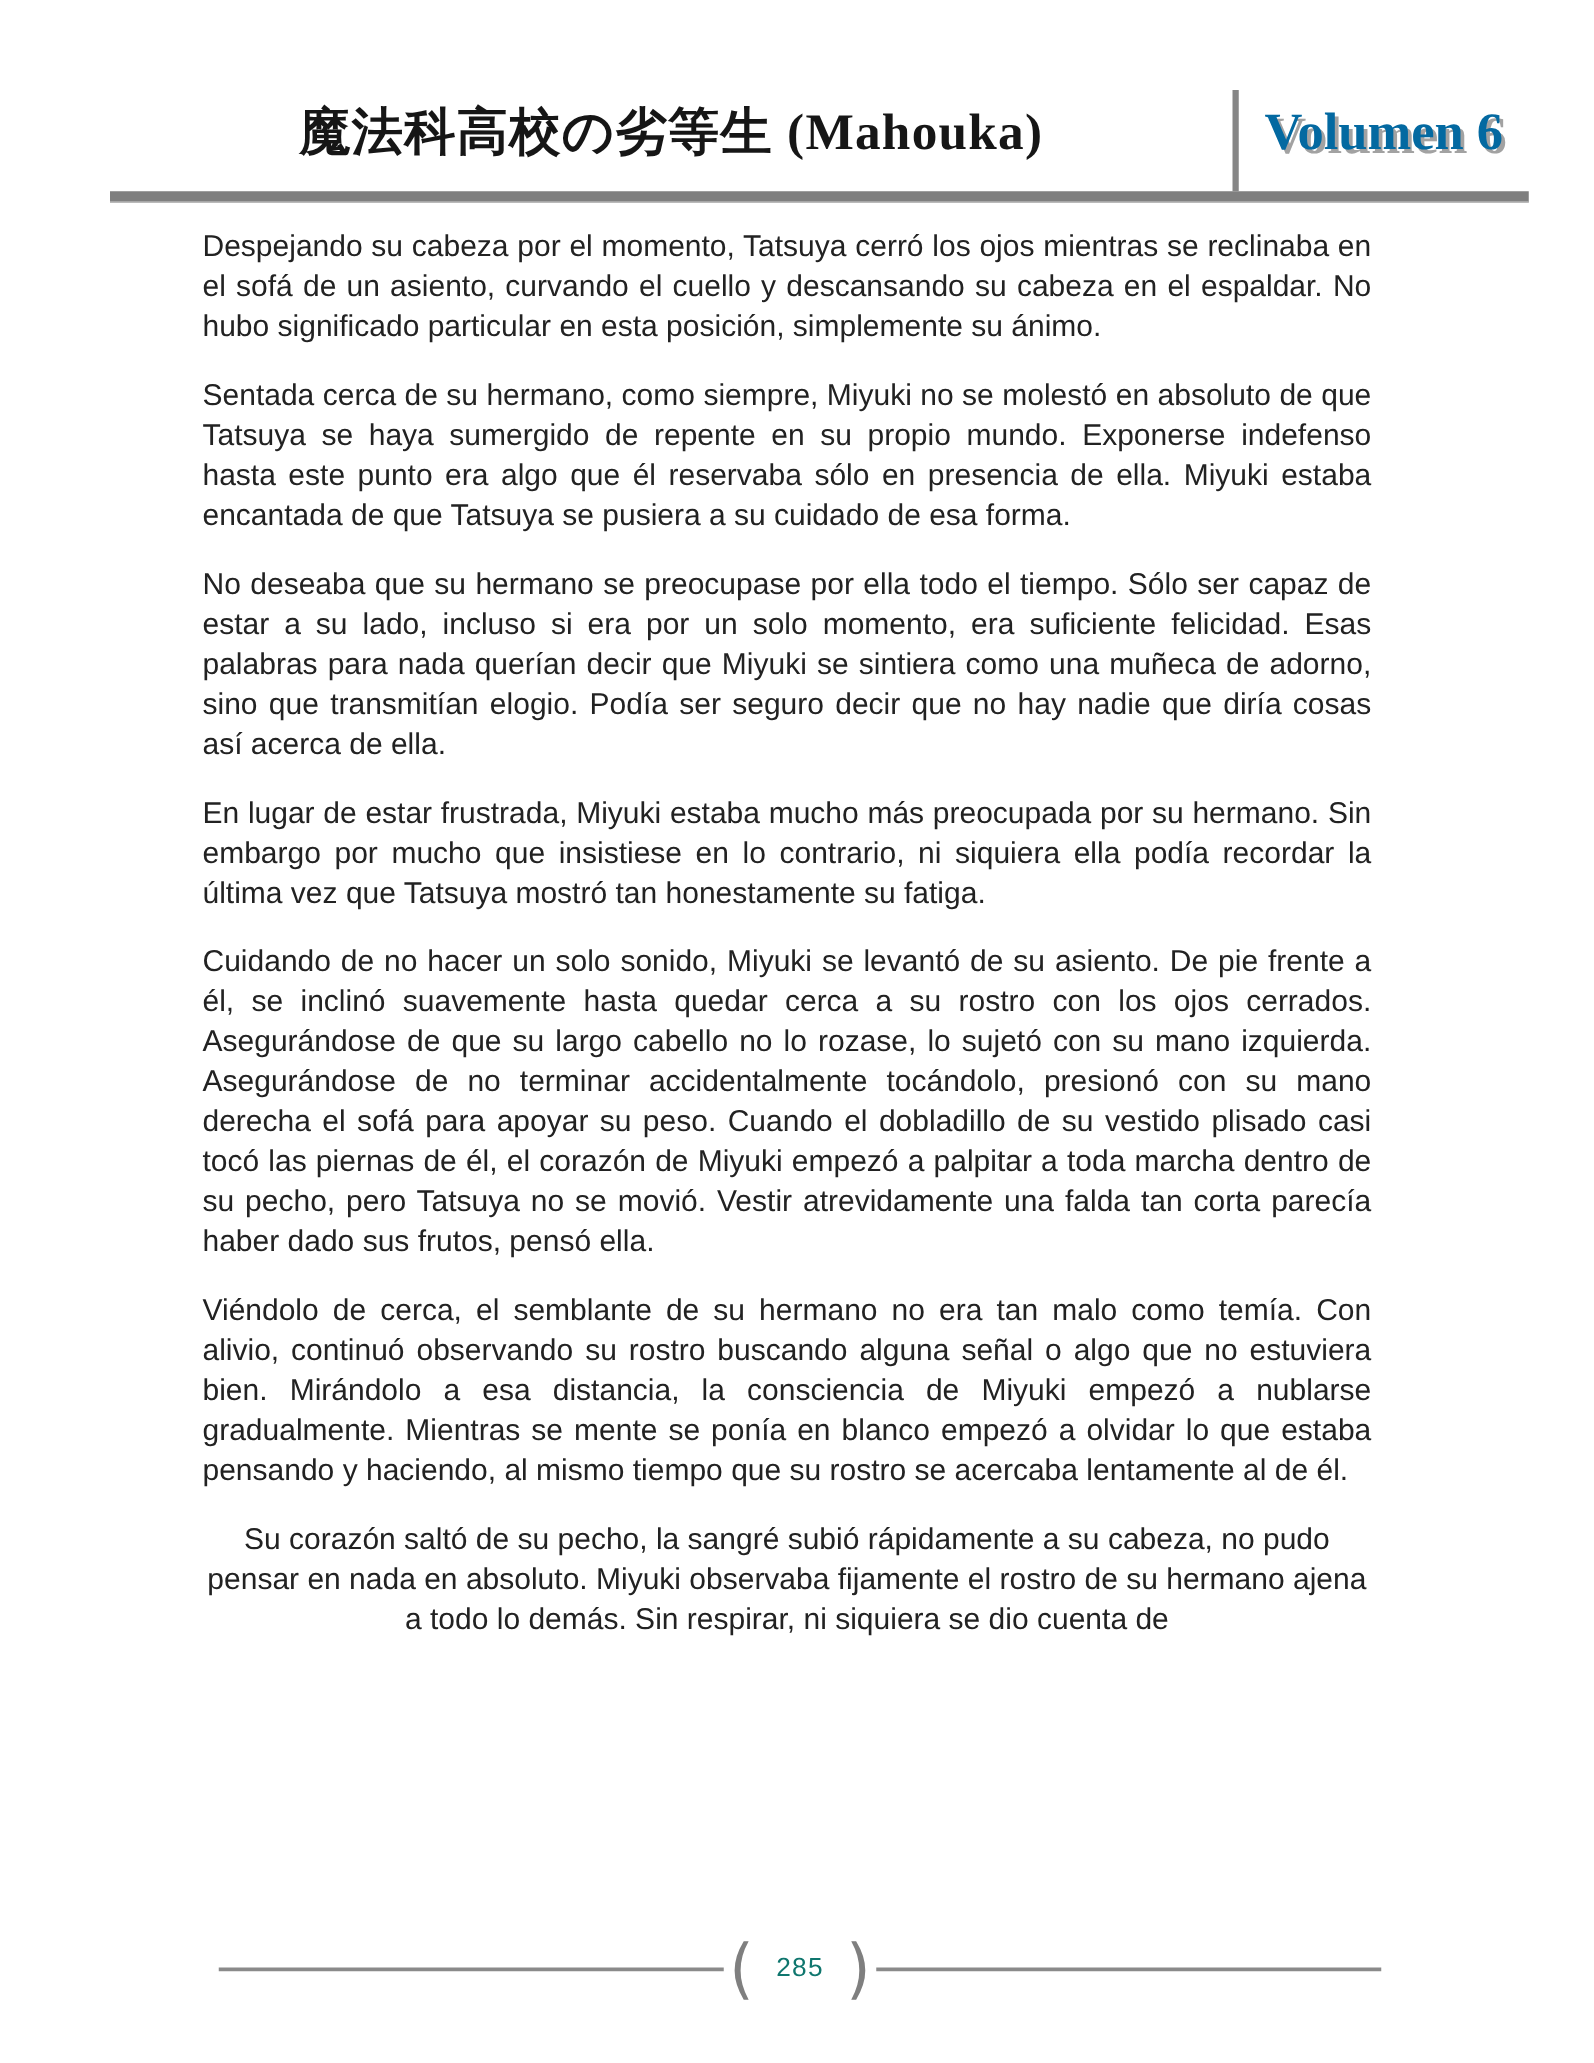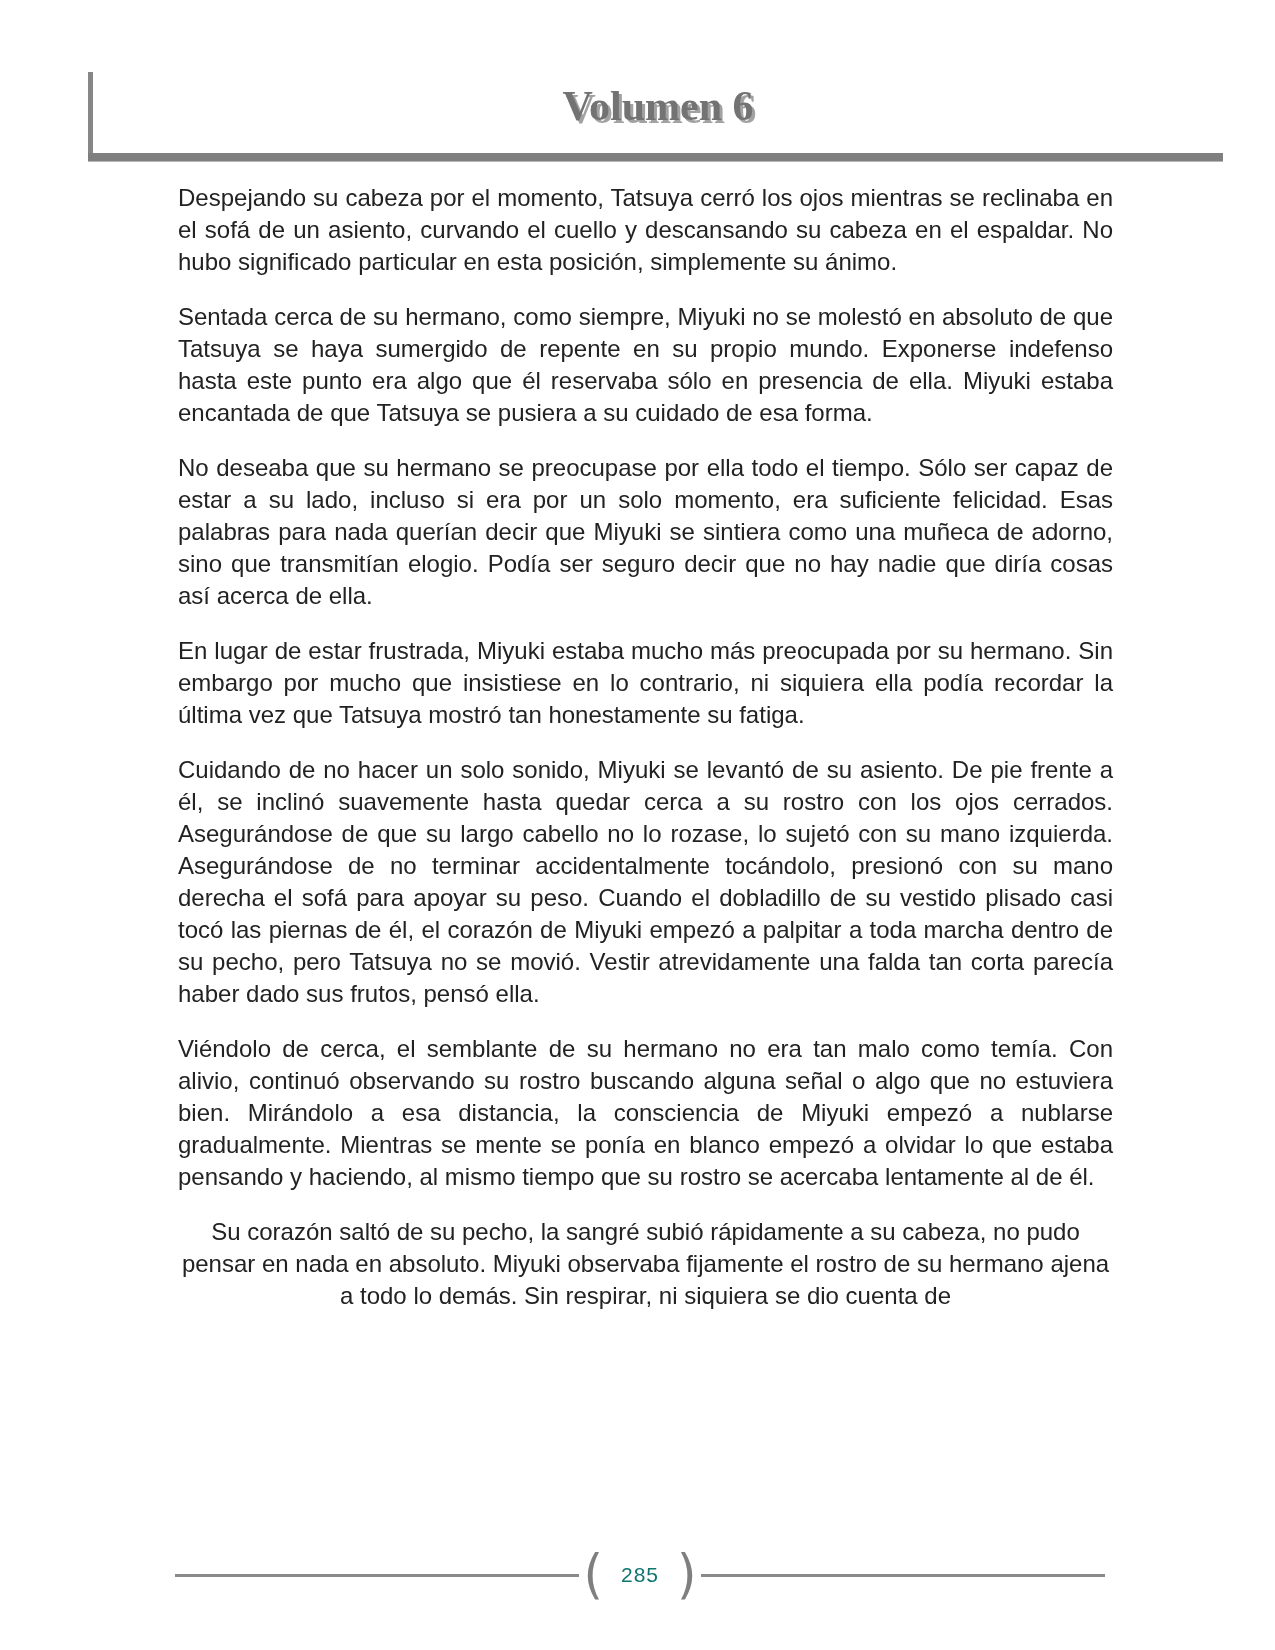--- a/index.html
+++ b/index.html
@@ -37,36 +37,36 @@
     margin-top: 14px;
   }
   .header-vol-cell {
     flex: 1;
     display: flex; align-items: center; justify-content: center;
   }
   .volume-label {
     font-family: "Liberation Serif", "DejaVu Serif", serif;
     font-weight: bold;
     font-size: 42px;
-    color: #737373;
+    color: #0369a1;
     text-shadow: 3px 3px 0 #a2a2a2;
     white-space: nowrap;
   }
   .header-rule {
     position: absolute;
     left: 88px; top: 153px;
     width: 1135px; height: 8px;
     background: #7f7f7f;
     border-bottom: 1px solid #b5b5b5;
   }
 
   
   .body-text {
     position: absolute;
-    left: 178px; top: 182px;
+    left: 162px; top: 182px;
     width: 935px;
     color: #222222;
   }
   .body-text p {
     margin: 0 0 23px 0;
     font-size: 24px;
     line-height: 32px;
     text-align: justify;
   }
   .body-text p:last-child { text-align: center; }
@@ -100,20 +100,23 @@
     padding: 0 18px;
     letter-spacing: 1px;
   }
 </style>
 </head>
 <body>
 
 <div class="page">
 
   <div class="header-row">
+    <div class="header-title-cell">
+      <span class="page-title">魔法科高校の劣等生 (Mahouka)</span>
+    </div>
     <div class="header-divider"></div>
     <div class="header-vol-cell">
       <span class="volume-label">Volumen 6</span>
     </div>
   </div>
 
   <div class="header-rule"></div>
 
   <main class="body-text">
     <p>Despejando su cabeza por el momento, Tatsuya cerró los ojos mientras se reclinaba en el sofá de un asiento, curvando el cuello y descansando su cabeza en el espaldar. No hubo significado particular en esta posición, simplemente su ánimo.</p>

